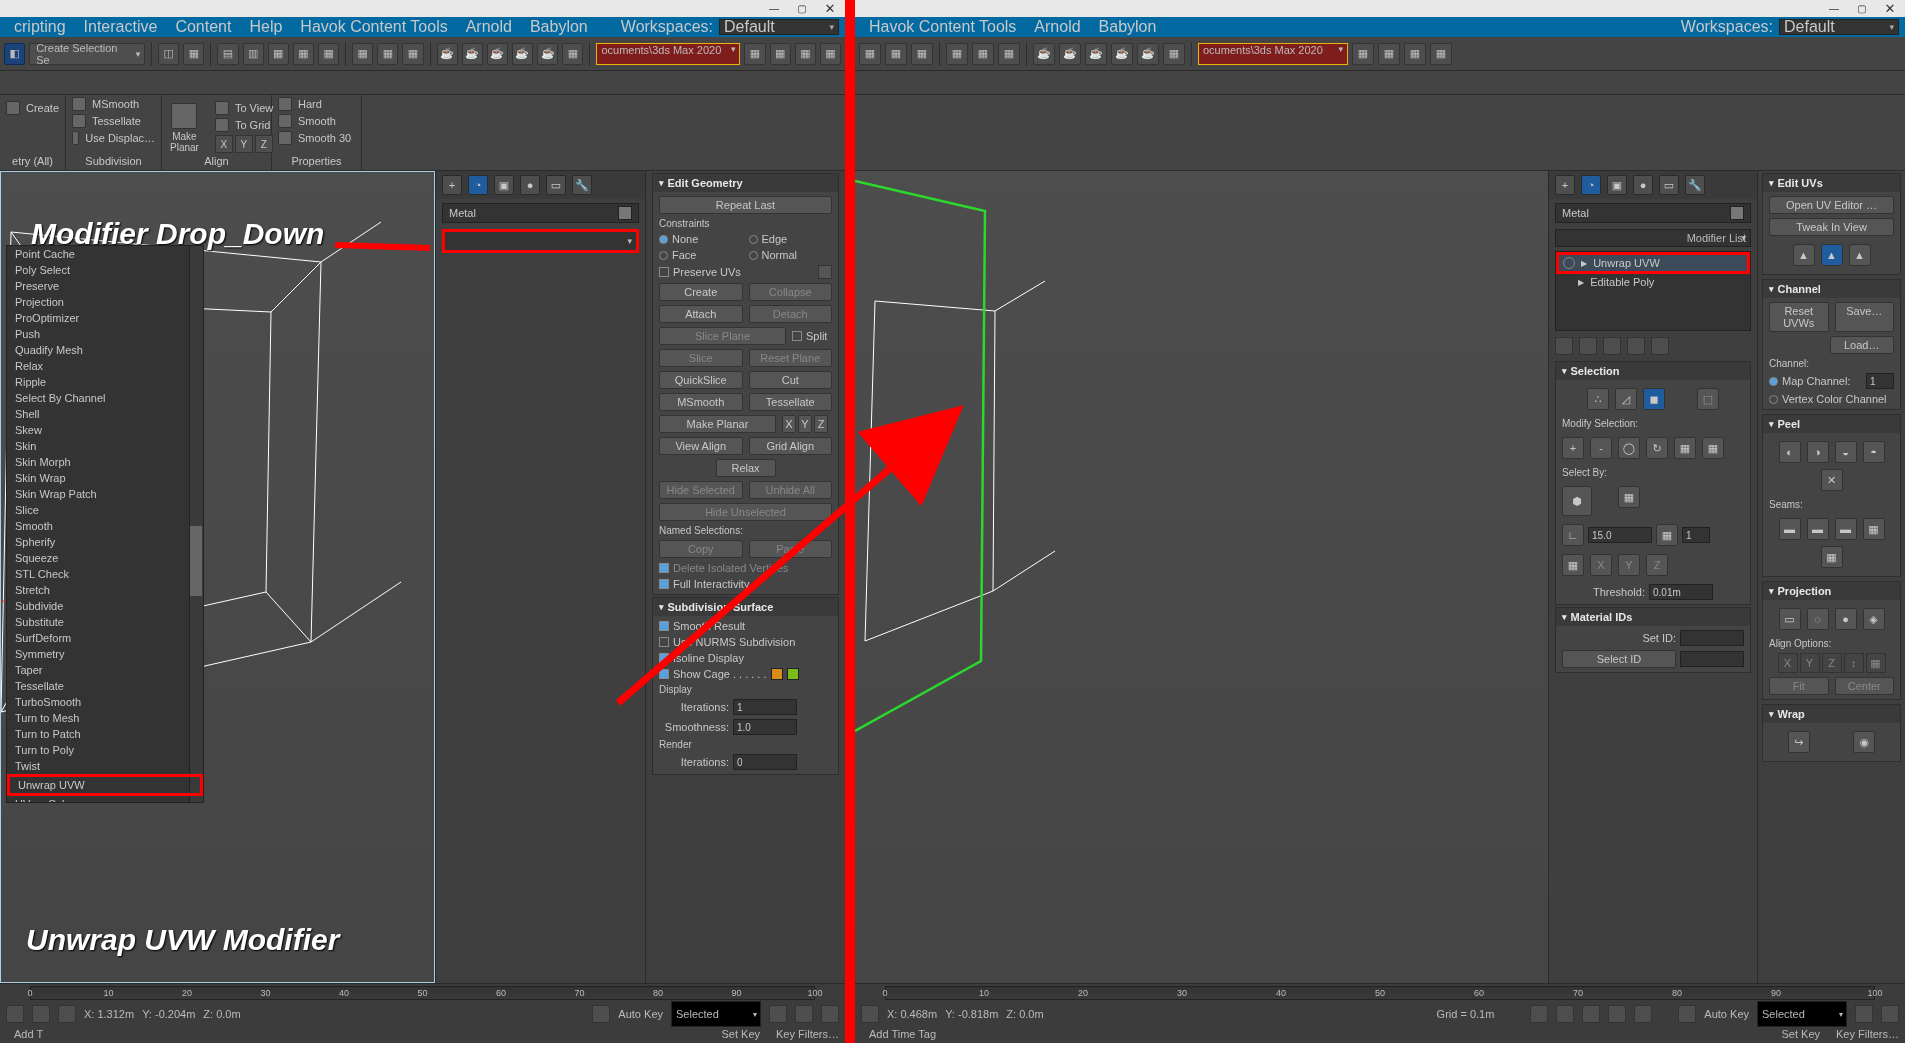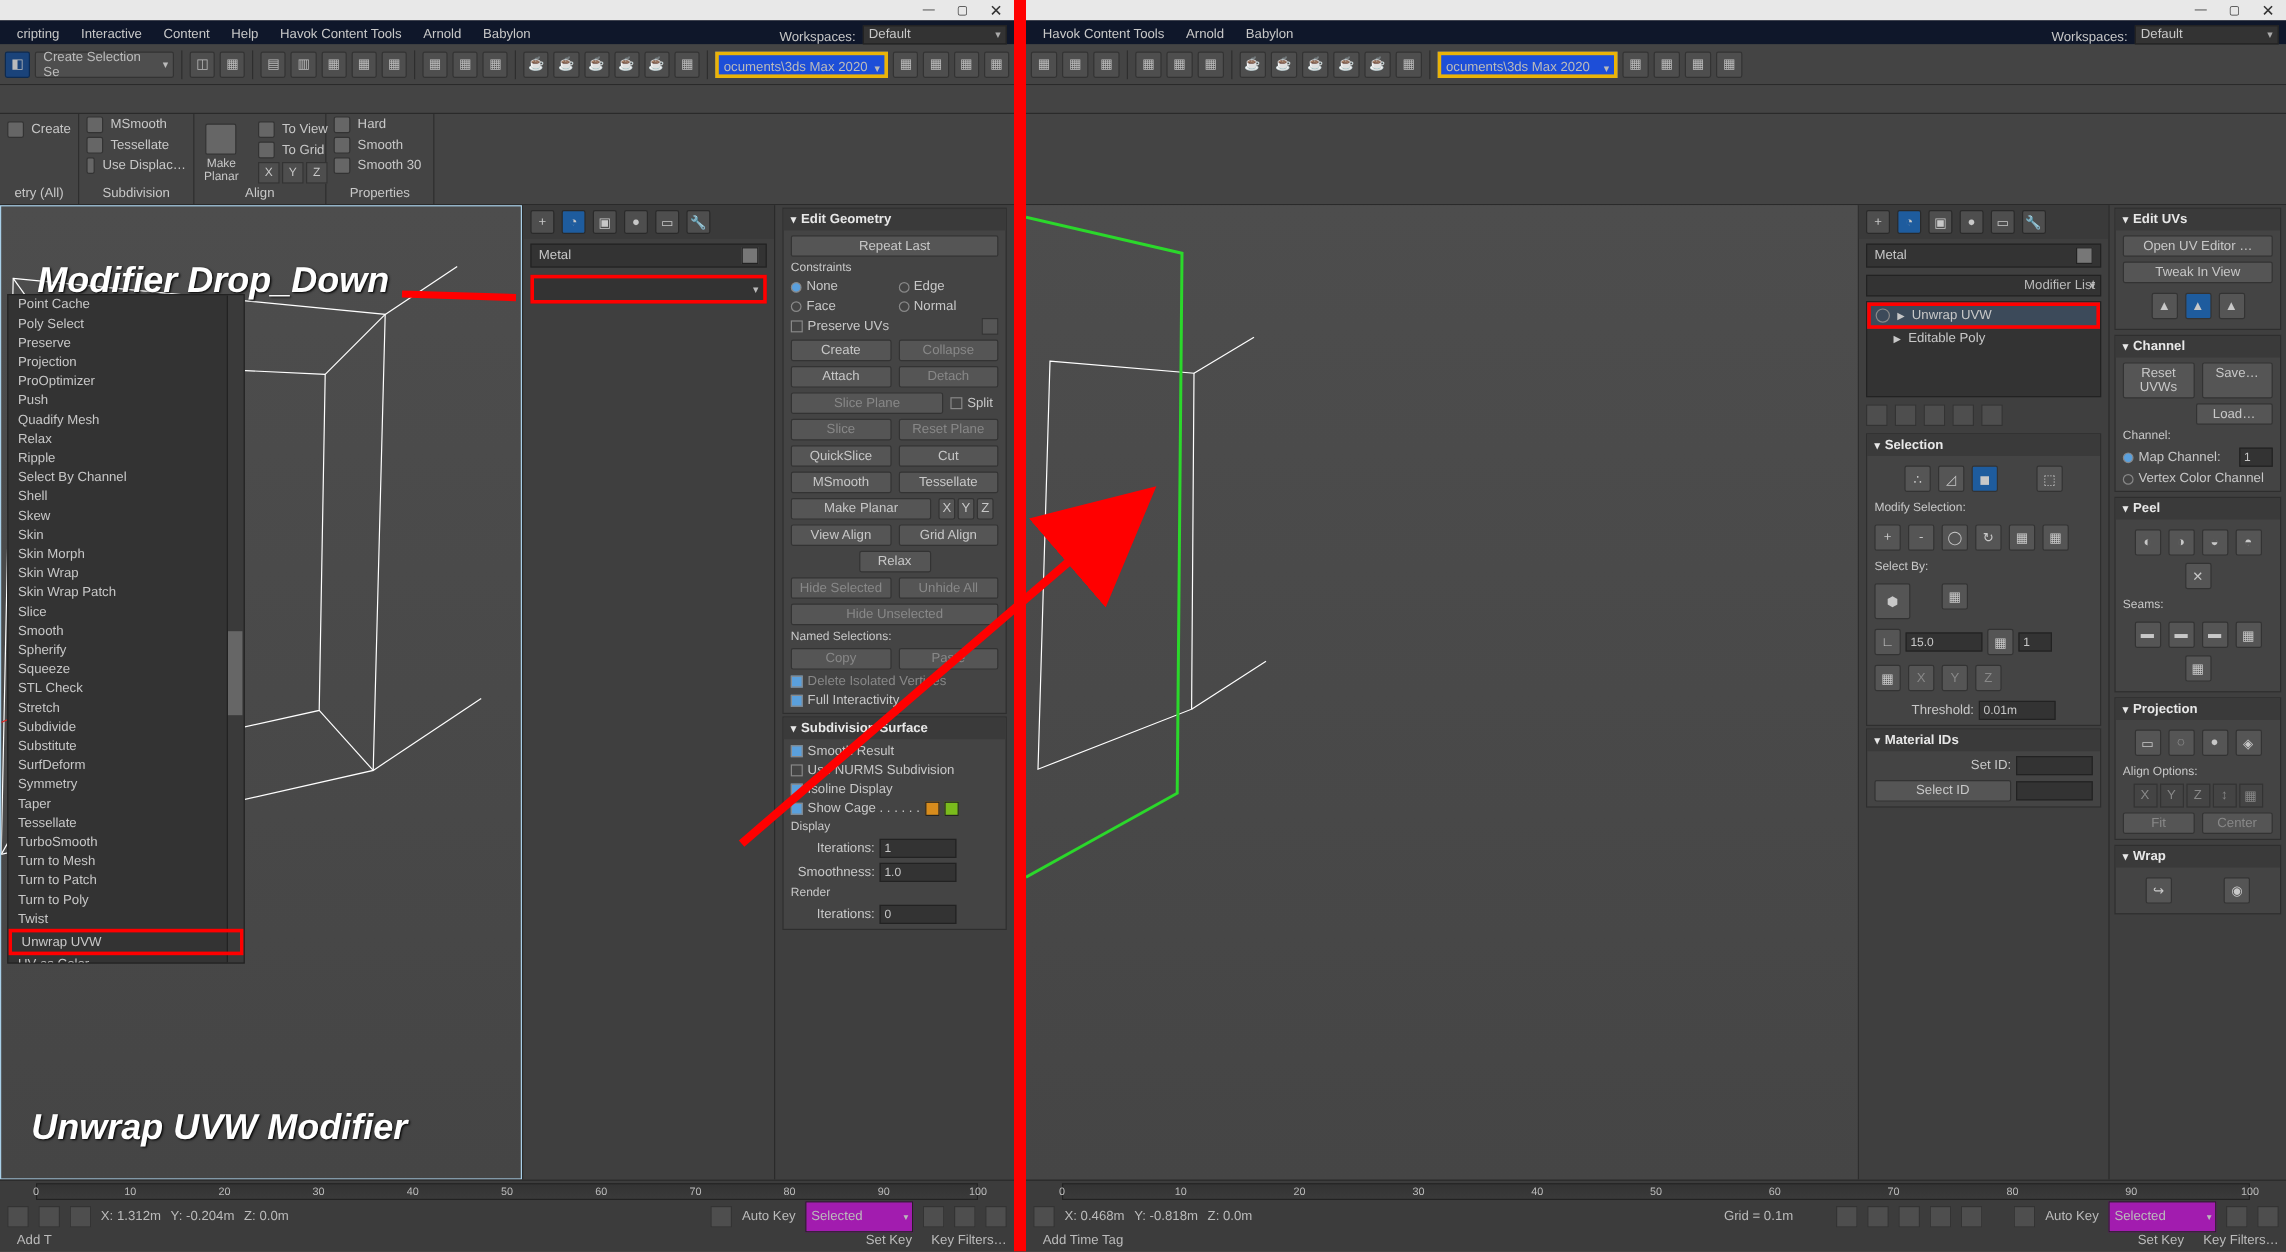--- a/index.html
+++ b/index.html
@@ -8,35 +8,35 @@
     .left  { left:0; width:845px; }
     .right { left:855px; width:1050px; }
     .divider { position:absolute; left:845px; top:0; bottom:0; width:10px; background:#ff0000; z-index:1000; }
 
     
     .titlebar { height:17px; background:#e8e8e8; display:flex; justify-content:flex-end; align-items:center; padding:0 2px; gap:2px;}
     .titlebar .wbtn { width:26px; height:15px; display:flex; align-items:center; justify-content:center; color:#333; font-size:10px;}
     .titlebar .close { color:#333; font-size:13px; }
 
     
-    .menubar { height:20px; background:#0f172a; display:flex; align-items:flex-end; padding:0 6px; gap:2px; color:#c8c8c8; font-size:11px;}
+    .menubar { height:20px; background:#0369a1; display:flex; align-items:center; padding:0 6px; gap:2px; color:#c8c8c8; font-size:16px;}
     .menubar .mitem { padding:2px 8px; }
     .menubar .spacer { flex:1; }
     .menubar .ws-label { color:#c8c8c8; padding:0 4px;}
     .menubar .ws-field { background:#333; border:1px solid #222; height:16px; width:120px; padding:0 4px; display:flex; align-items:center; position:relative;}
     .menubar .ws-field::after { content:"▾"; position:absolute; right:4px; font-size:9px; color:#aaa;}
 
     
     .toolbar { height:34px; background:#444; display:flex; align-items:center; padding:2px 4px; gap:4px; border-bottom:1px solid #2a2a2a;}
     .tb-btn { width:22px; height:22px; background:#4e4e4e; border:1px solid #333; border-radius:2px; display:flex; align-items:center; justify-content:center; font-size:11px; color:#bbb;}
     .tb-btn.blue { background:#1a437a; border-color:#0d2a50;}
     .tb-sep { width:1px; height:24px; background:#2e2e2e; margin:0 2px;}
     .tb-dd  { height:22px; background:#4e4e4e; border:1px solid #333; padding:0 18px 0 6px; display:flex; align-items:center; position:relative; color:#bbb; border-radius:2px;}
     .tb-dd::after { content:"▾"; position:absolute; right:4px; font-size:9px;}
-    .tb-path { background:#1d4ed8; color:#bbb; display:flex; align-items:flex-end; padding:0 4px; height:22px; border:3px solid #eab308; position:relative;}
+    .tb-path { background:#7f1d1d; color:#bbb; display:flex; align-items:flex-start; padding:0 4px; height:22px; border:1px solid #eab308; position:relative;}
     .tb-path::after { content:"▾"; position:absolute; right:4px; font-size:9px;}
 
     
     .ribspace { height:24px; background:#444; border-bottom:1px solid #2a2a2a; }
 
     
     .ribbon { height:76px; background:#444; border-bottom:1px solid #2a2a2a; display:flex; }
     .ribgroup { border-right:1px solid #2e2e2e; display:flex; flex-direction:column; justify-content:space-between; padding:2px 6px;}
     .ribgroup .items { display:flex; gap:14px; align-items:flex-start; padding-top:4px;}
     .ribgroup .colitems { display:flex; flex-direction:column; gap:3px; }
@@ -118,21 +118,21 @@
     .bottombar { height:60px; background:#3c3c3c; border-top:1px solid #2a2a2a; position:relative;}
     .timeline  { height:20px; position:relative; }
     .timeline .track { position:absolute; left:30px; right:30px; top:2px; height:14px; background:linear-gradient(#333,#3a3a3a); border:1px solid #222;}
     .timeline .ticks { position:absolute; left:30px; right:30px; top:4px; height:10px; }
     .timeline .tlabel { position:absolute; top:0px; font-size:9px; color:#bbb; transform:translateX(-50%);}
     .status { height:20px; display:flex; align-items:center; gap:8px; padding:0 6px; font-size:11px; color:#bbb;}
     .status .sbtn { width:18px;height:18px;background:#4e4e4e;border:1px solid #333;}
     .status .coord { white-space:nowrap;}
     .status2 { height:20px; display:flex; align-items:center; gap:8px; padding:0 6px; font-size:11px; color:#bbb;}
     .status .spacer,.status2 .spacer { flex:1;}
-    .sel-dd { background:#a21caf; border:1px solid #222; width:90px; height:16px; display:flex; align-items:center; padding:12px 4px; position:relative;}
+    .sel-dd { background:#000000; border:1px solid #222; width:90px; height:16px; display:flex; align-items:center; padding:12px 4px; position:relative;}
     .sel-dd::after { content:"▾"; position:absolute; right:3px; font-size:8px;}
 
     
     .arrow-svg { position:absolute; top:0; left:0; pointer-events:none; z-index:999;}
   </style>
 </head>
 <body>
 
 <div class="divider"></div>
 

